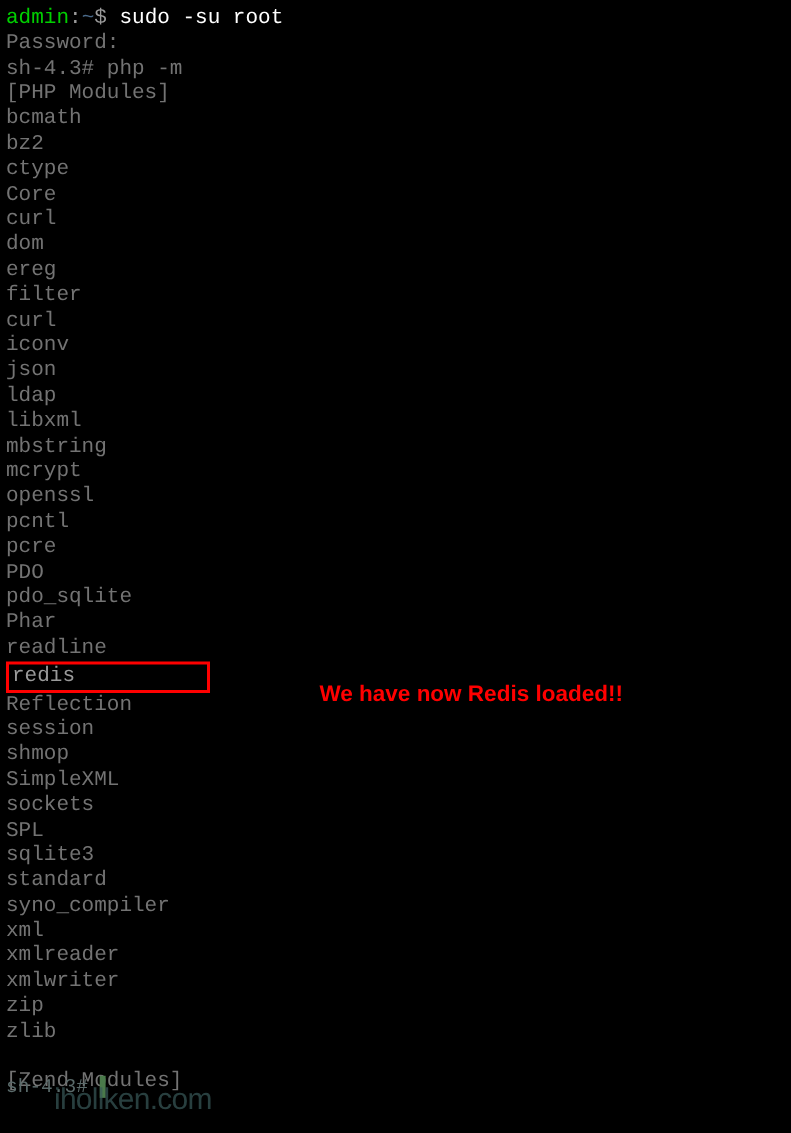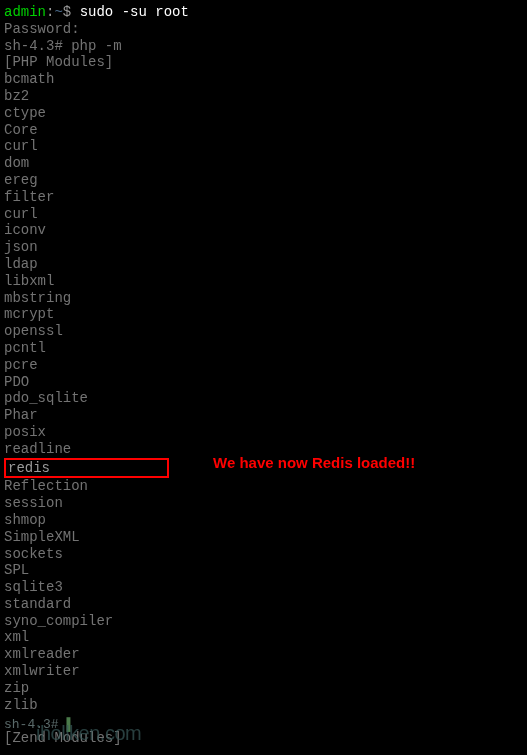--- a/index.html
+++ b/index.html
@@ -42,21 +42,21 @@
     }
     .text-line {
       color: #737373;
       white-space: nowrap;
     }
     .highlight-box {
       display: inline-block;
       border: 2px solid #ff0000;
       padding: 0 2px;
       color: #9a9a9a;
-      width: 165px;
+      width: 136px;
     }
     .annotation {
       position: absolute;
       color: #ff0000;
       font-family: Arial, sans-serif;
       font-size: 15px;
       font-weight: bold;
       left: 213px;
       top: 454px;
     }
@@ -113,21 +113,20 @@
       <div class="text-line">ldap</div>
       <div class="text-line">libxml</div>
       <div class="text-line">mbstring</div>
       <div class="text-line">mcrypt</div>
       <div class="text-line">openssl</div>
       <div class="text-line">pcntl</div>
       <div class="text-line">pcre</div>
       <div class="text-line">PDO</div>
       <div class="text-line">pdo_sqlite</div>
       <div class="text-line">Phar</div>
-      <div class="text-line">posix</div>
       <div class="text-line">readline</div>
     </div>
   <div>
     <span class="highlight-box">redis</span>
   </div>
   <div id="modules-after" class="modules-container">
       <div class="text-line">Reflection</div>
       <div class="text-line">session</div>
       <div class="text-line">shmop</div>
       <div class="text-line">SimpleXML</div>

